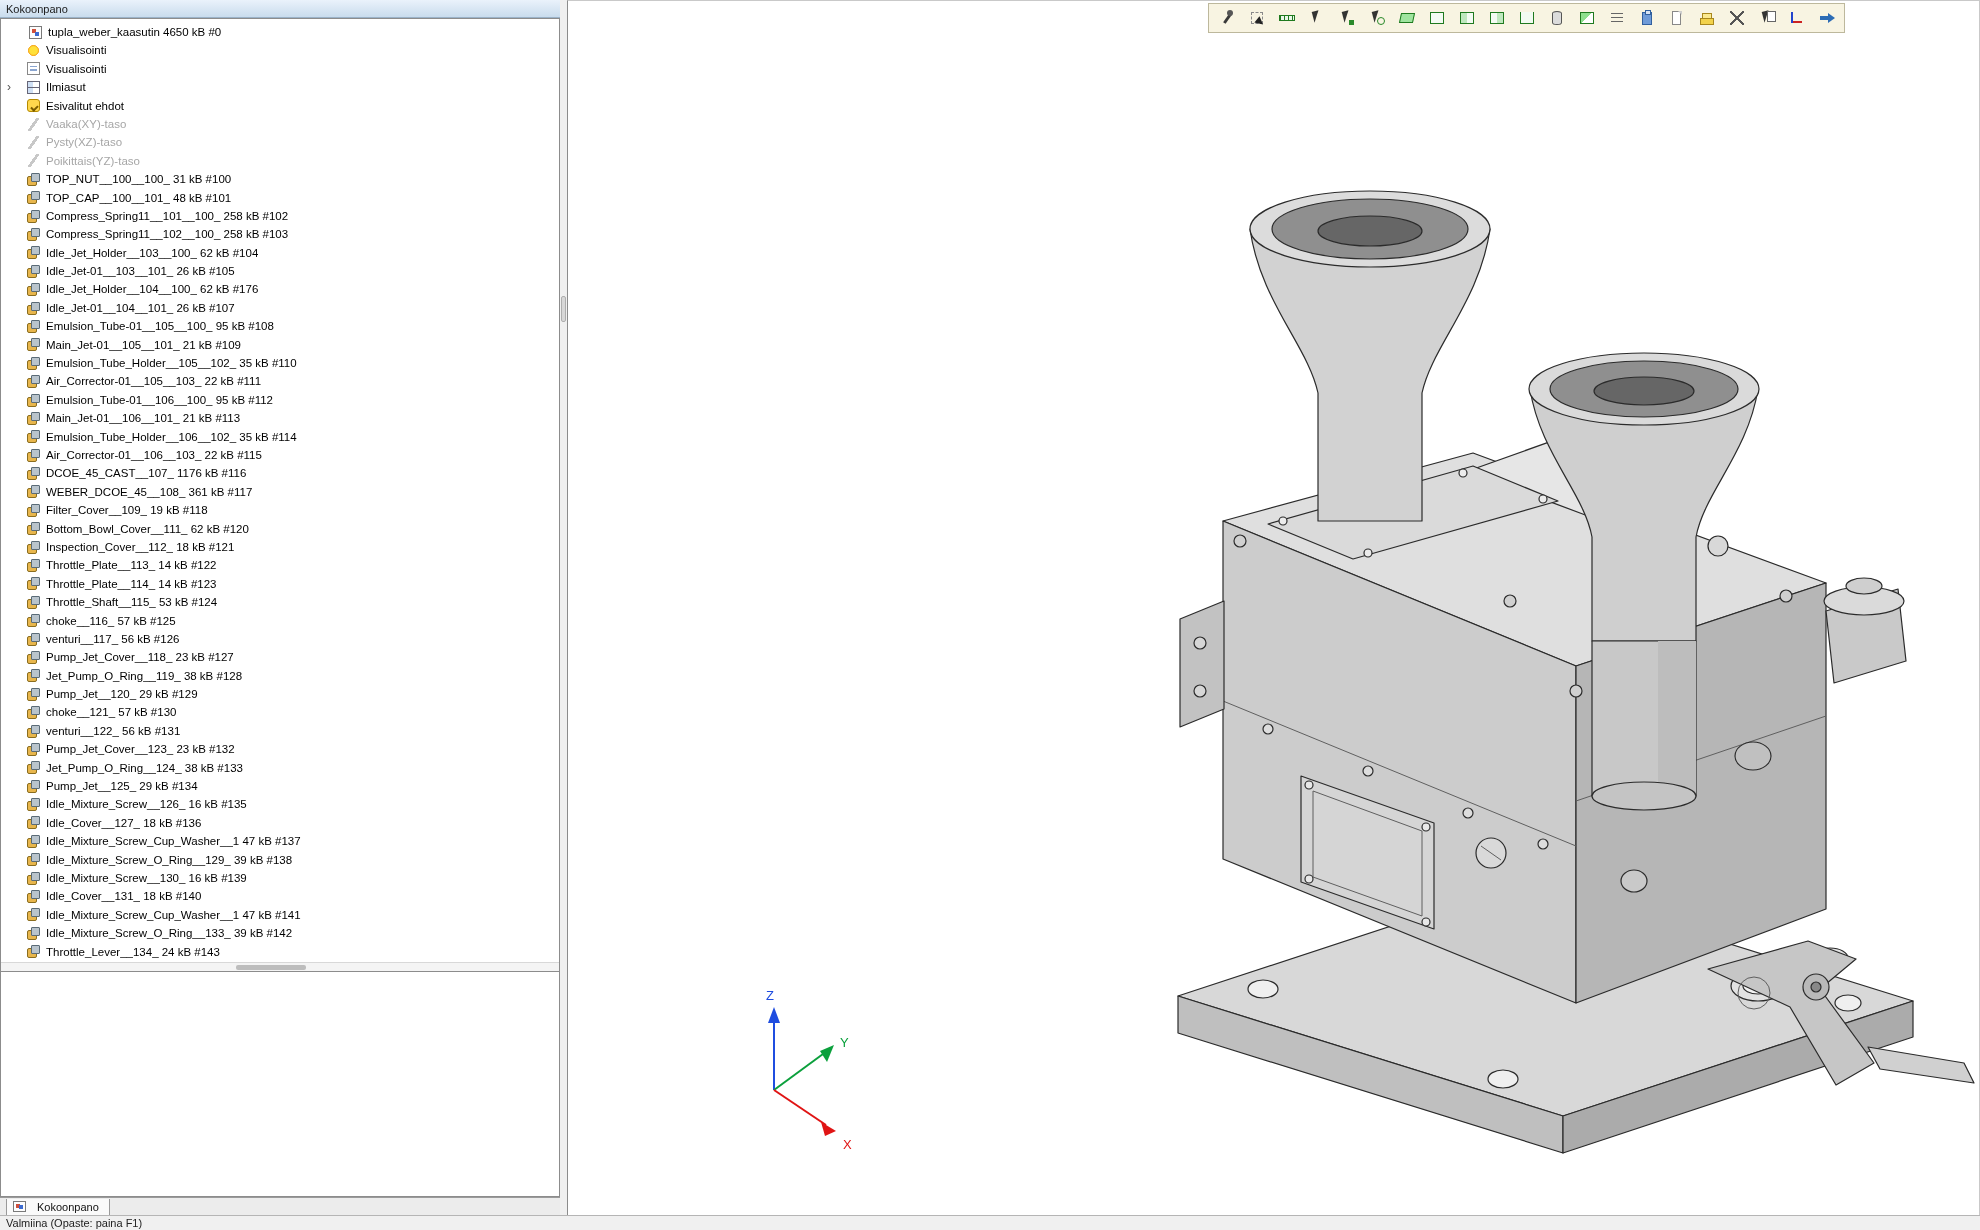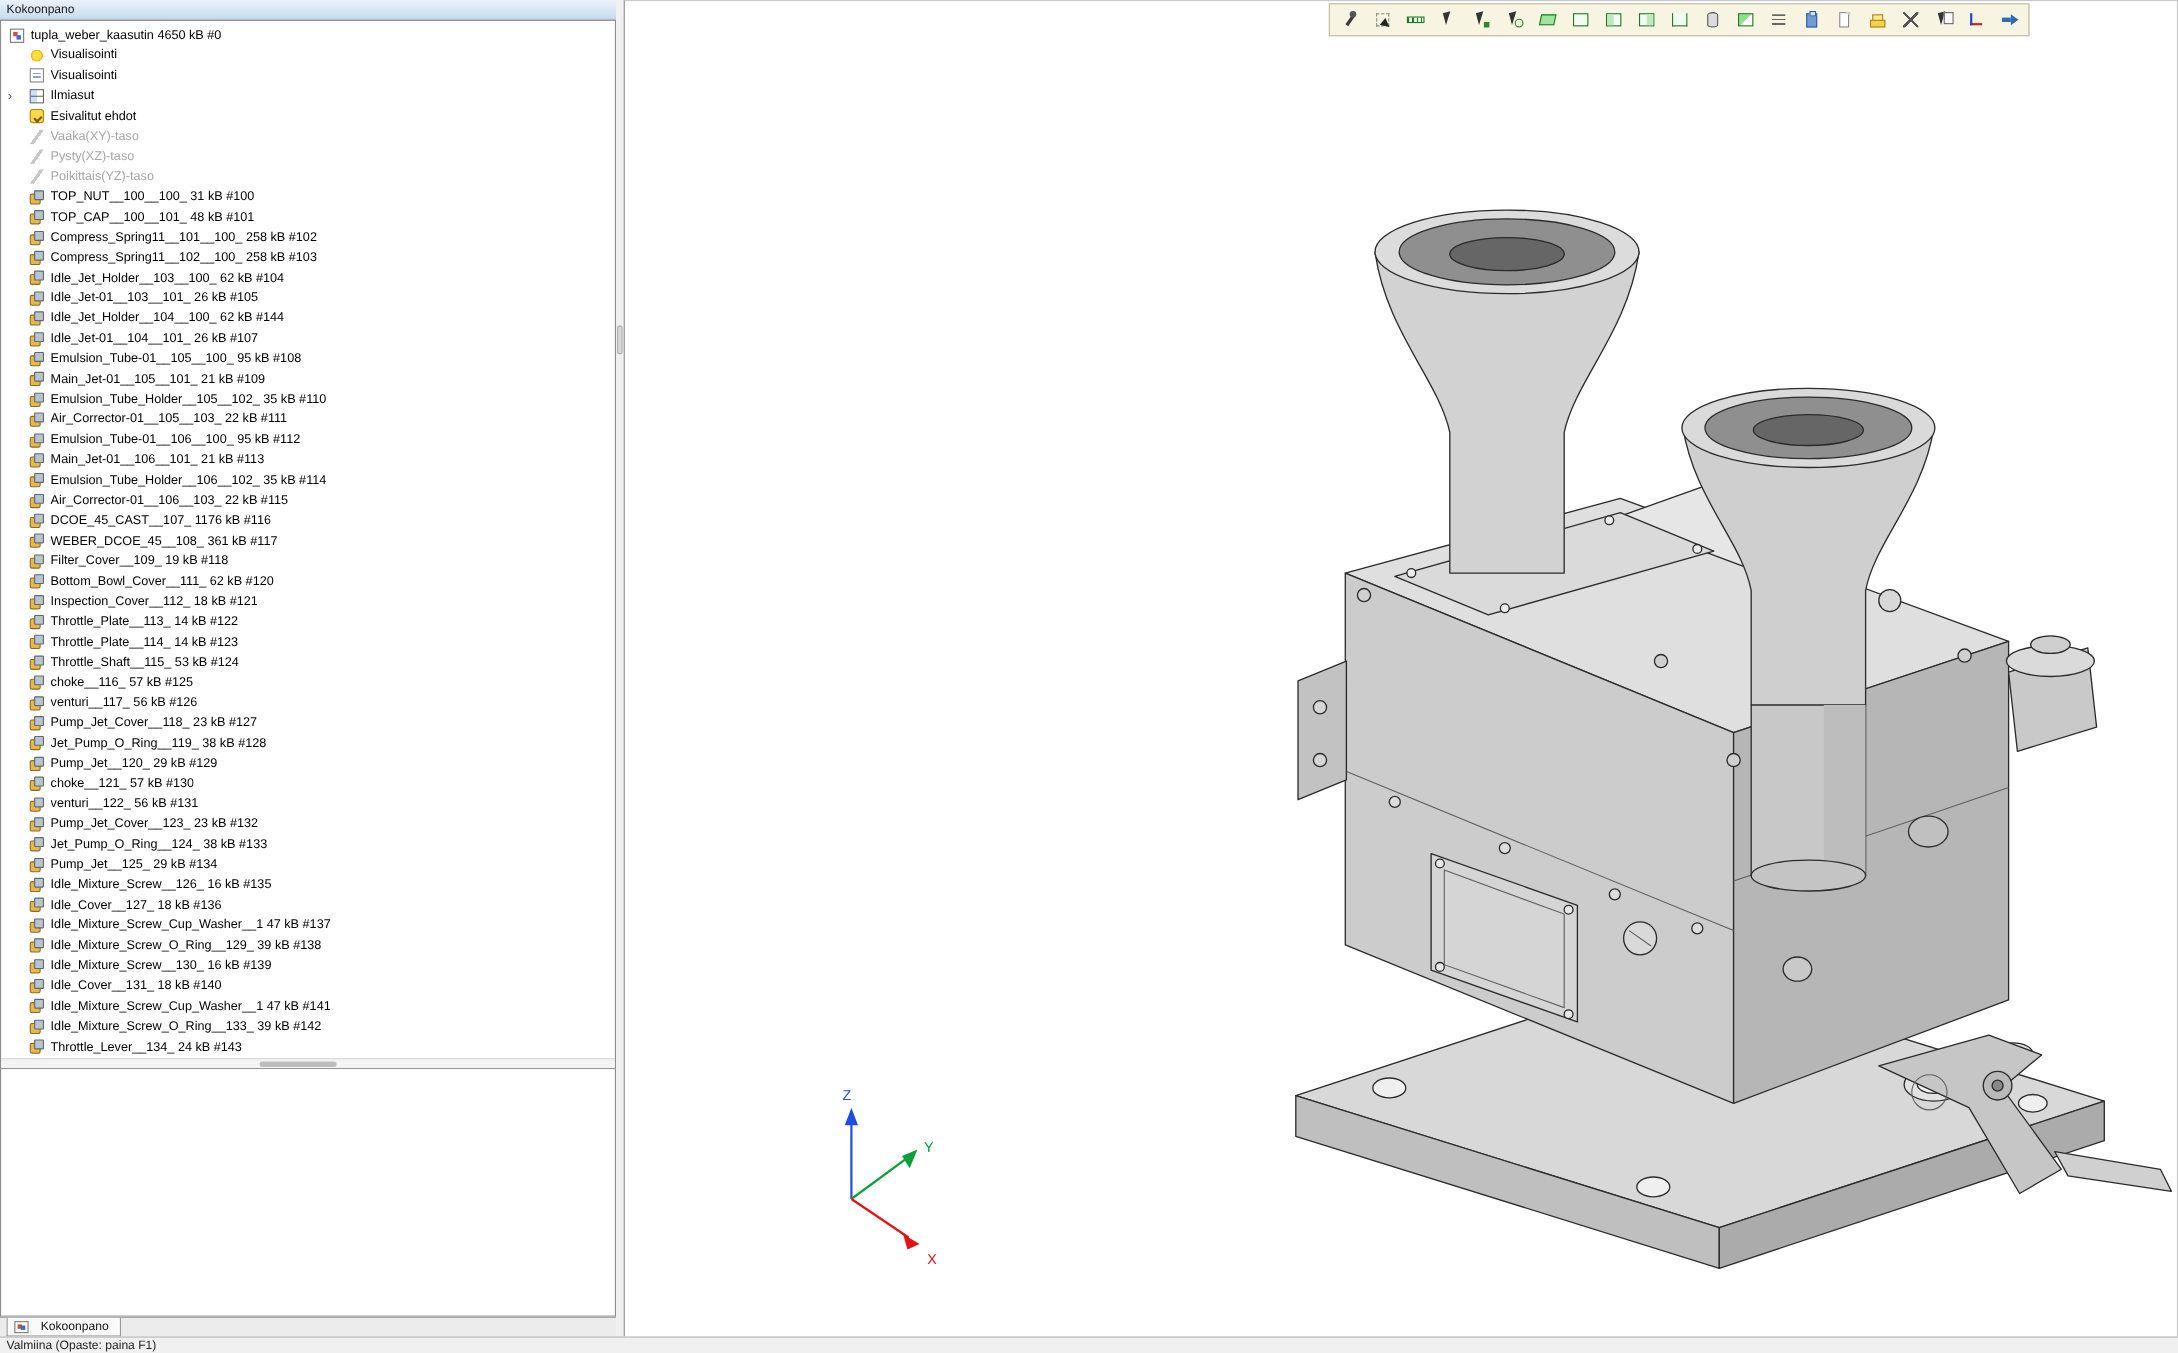--- a/index.html
+++ b/index.html
@@ -10,21 +10,21 @@
   #left-panel{position:absolute;left:0;top:0;width:576px;height:1215px;background:#f0f0f0;}
   #panel-header{height:18px;line-height:18px;padding-left:6px;font-size:11px;color:#1a1a1a;
     background:linear-gradient(#eaf2fb,#c9dced);border-bottom:1px solid #9ab2c8;}
   #tree-box{position:absolute;left:0;top:18px;width:560px;height:954px;background:#fff;
     border:1px solid #8c8c8c;overflow:hidden;}
   #panel-lower{position:absolute;left:0;top:972px;width:560px;height:225px;background:#fff;
     border:1px solid #8c8c8c;border-top:none;}
   #tree-rows{position:absolute;left:0;top:4px;right:0;}
   .trow{position:relative;height:18.4px;line-height:18.4px;white-space:nowrap;font-size:11.5px;
     color:#000;padding-left:26px;display:flex;align-items:center;}
-  .trow.root{padding-left:8px;}
+  .trow.root{padding-left:8px;margin-left:20px;}
   .trow.disabled{color:#a6a6a6;}
   .trow.disabled .ticon{opacity:.55;}
   .trow.expandable::before{content:"\203A";position:absolute;left:6px;top:0;color:#555;font-size:12px;}
   .tlabel{overflow:hidden;text-overflow:clip;}
   .ticon{position:relative;width:13px;height:13px;margin-right:6px;flex:0 0 13px;display:inline-block;}
 
   
   .assembly-icon{background:#fdfdfd;border:1px solid #7a7a7a;}
   .assembly-icon::before{content:"";position:absolute;left:2px;top:2px;width:4px;height:4px;background:#d0503c;}
   .assembly-icon::after{content:"";position:absolute;right:2px;bottom:2px;width:4px;height:4px;background:#3c6bd0;}
@@ -194,21 +194,21 @@
             <span class="tlabel">Idle_Jet_Holder__103__100_ 62 kB #104</span>
           </div>
 
           <div class="trow part">
             <span class="ticon part-icon"></span>
             <span class="tlabel">Idle_Jet-01__103__101_ 26 kB #105</span>
           </div>
 
           <div class="trow part">
             <span class="ticon part-icon"></span>
-            <span class="tlabel">Idle_Jet_Holder__104__100_ 62 kB #144</span>
+            <span class="tlabel">Idle_Jet_Holder__104__100_ 62 kB #176</span>
           </div>
 
           <div class="trow part">
             <span class="ticon part-icon"></span>
             <span class="tlabel">Idle_Jet-01__104__101_ 26 kB #107</span>
           </div>
 
           <div class="trow part">
             <span class="ticon part-icon"></span>
             <span class="tlabel">Emulsion_Tube-01__105__100_ 95 kB #108</span>

